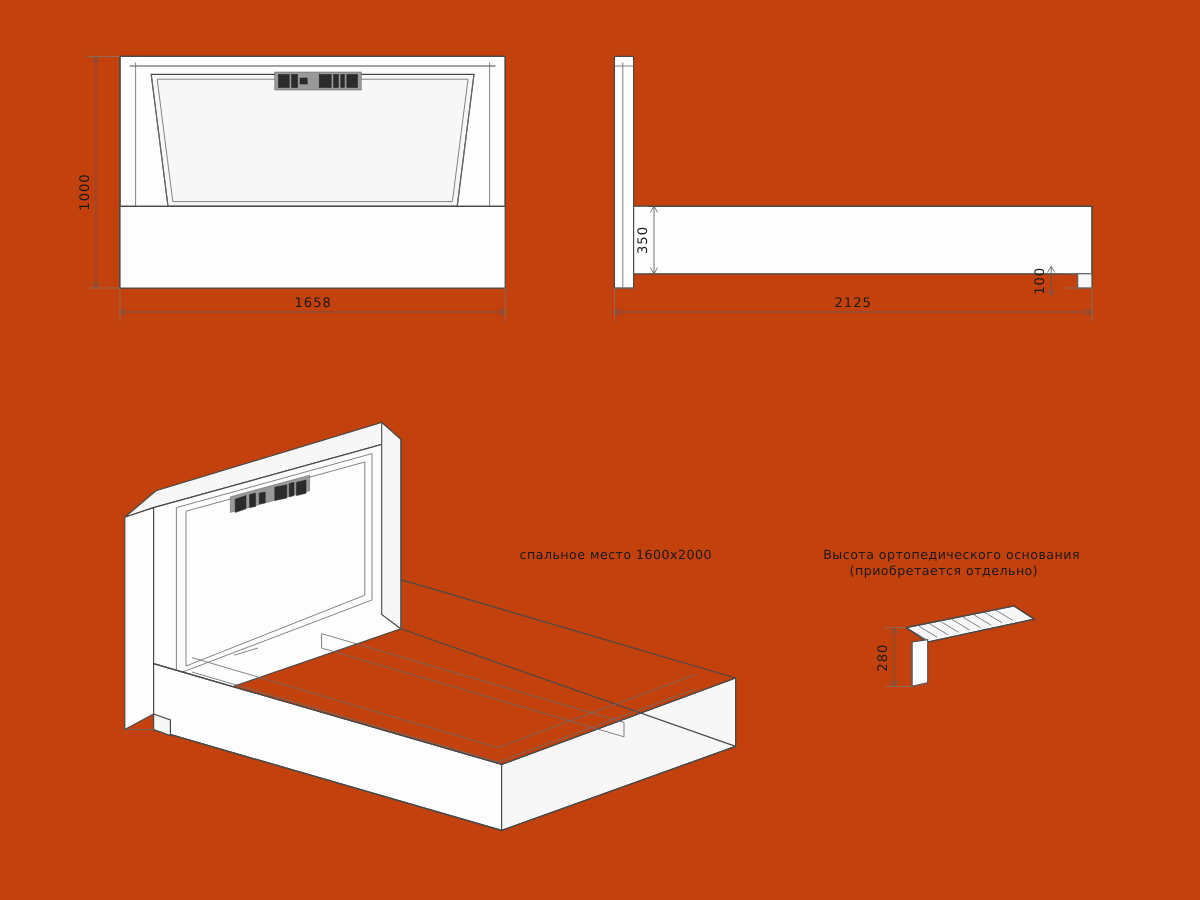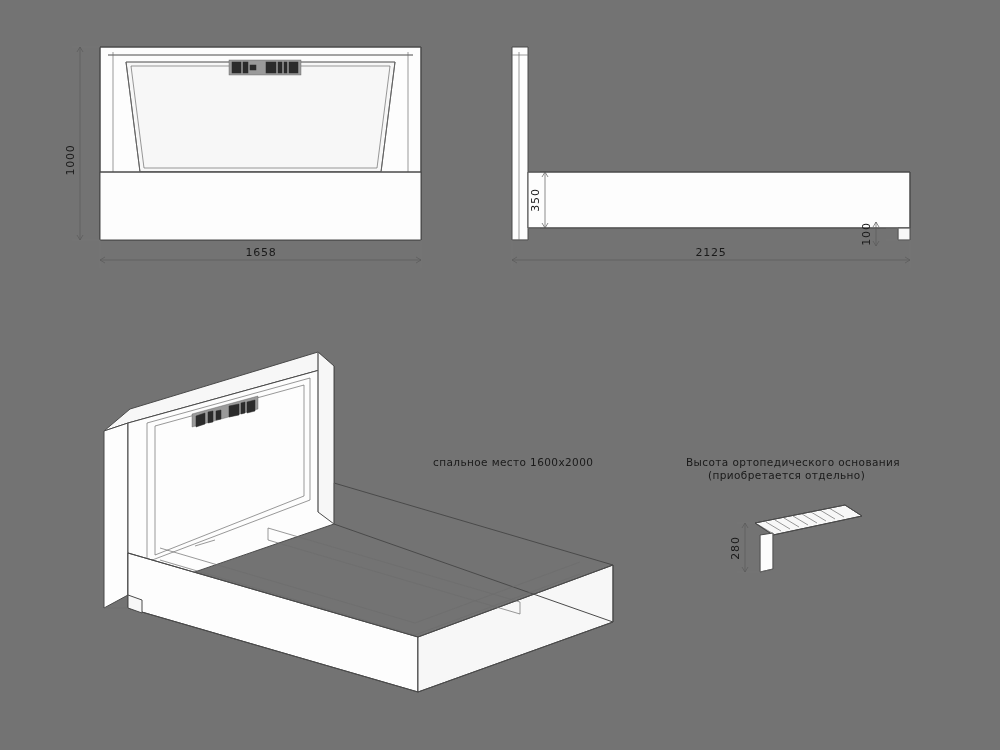--- a/index.html
+++ b/index.html
@@ -7,21 +7,21 @@
     padding: 0;
     background: #ffffff;
   }
   body {
     font-family: "DejaVu Sans", sans-serif;
   }
   #sheet {
     position: relative;
     width: 1000px;
     height: 750px;
-    background: #737373;
+    background: #c2410c;
     overflow: hidden;
   }
   #sheet svg {
     position: absolute;
     left: 0;
     top: 0;
   }
   .dim-text {
     font-family: "DejaVu Sans", sans-serif;
     font-size: 11px;

